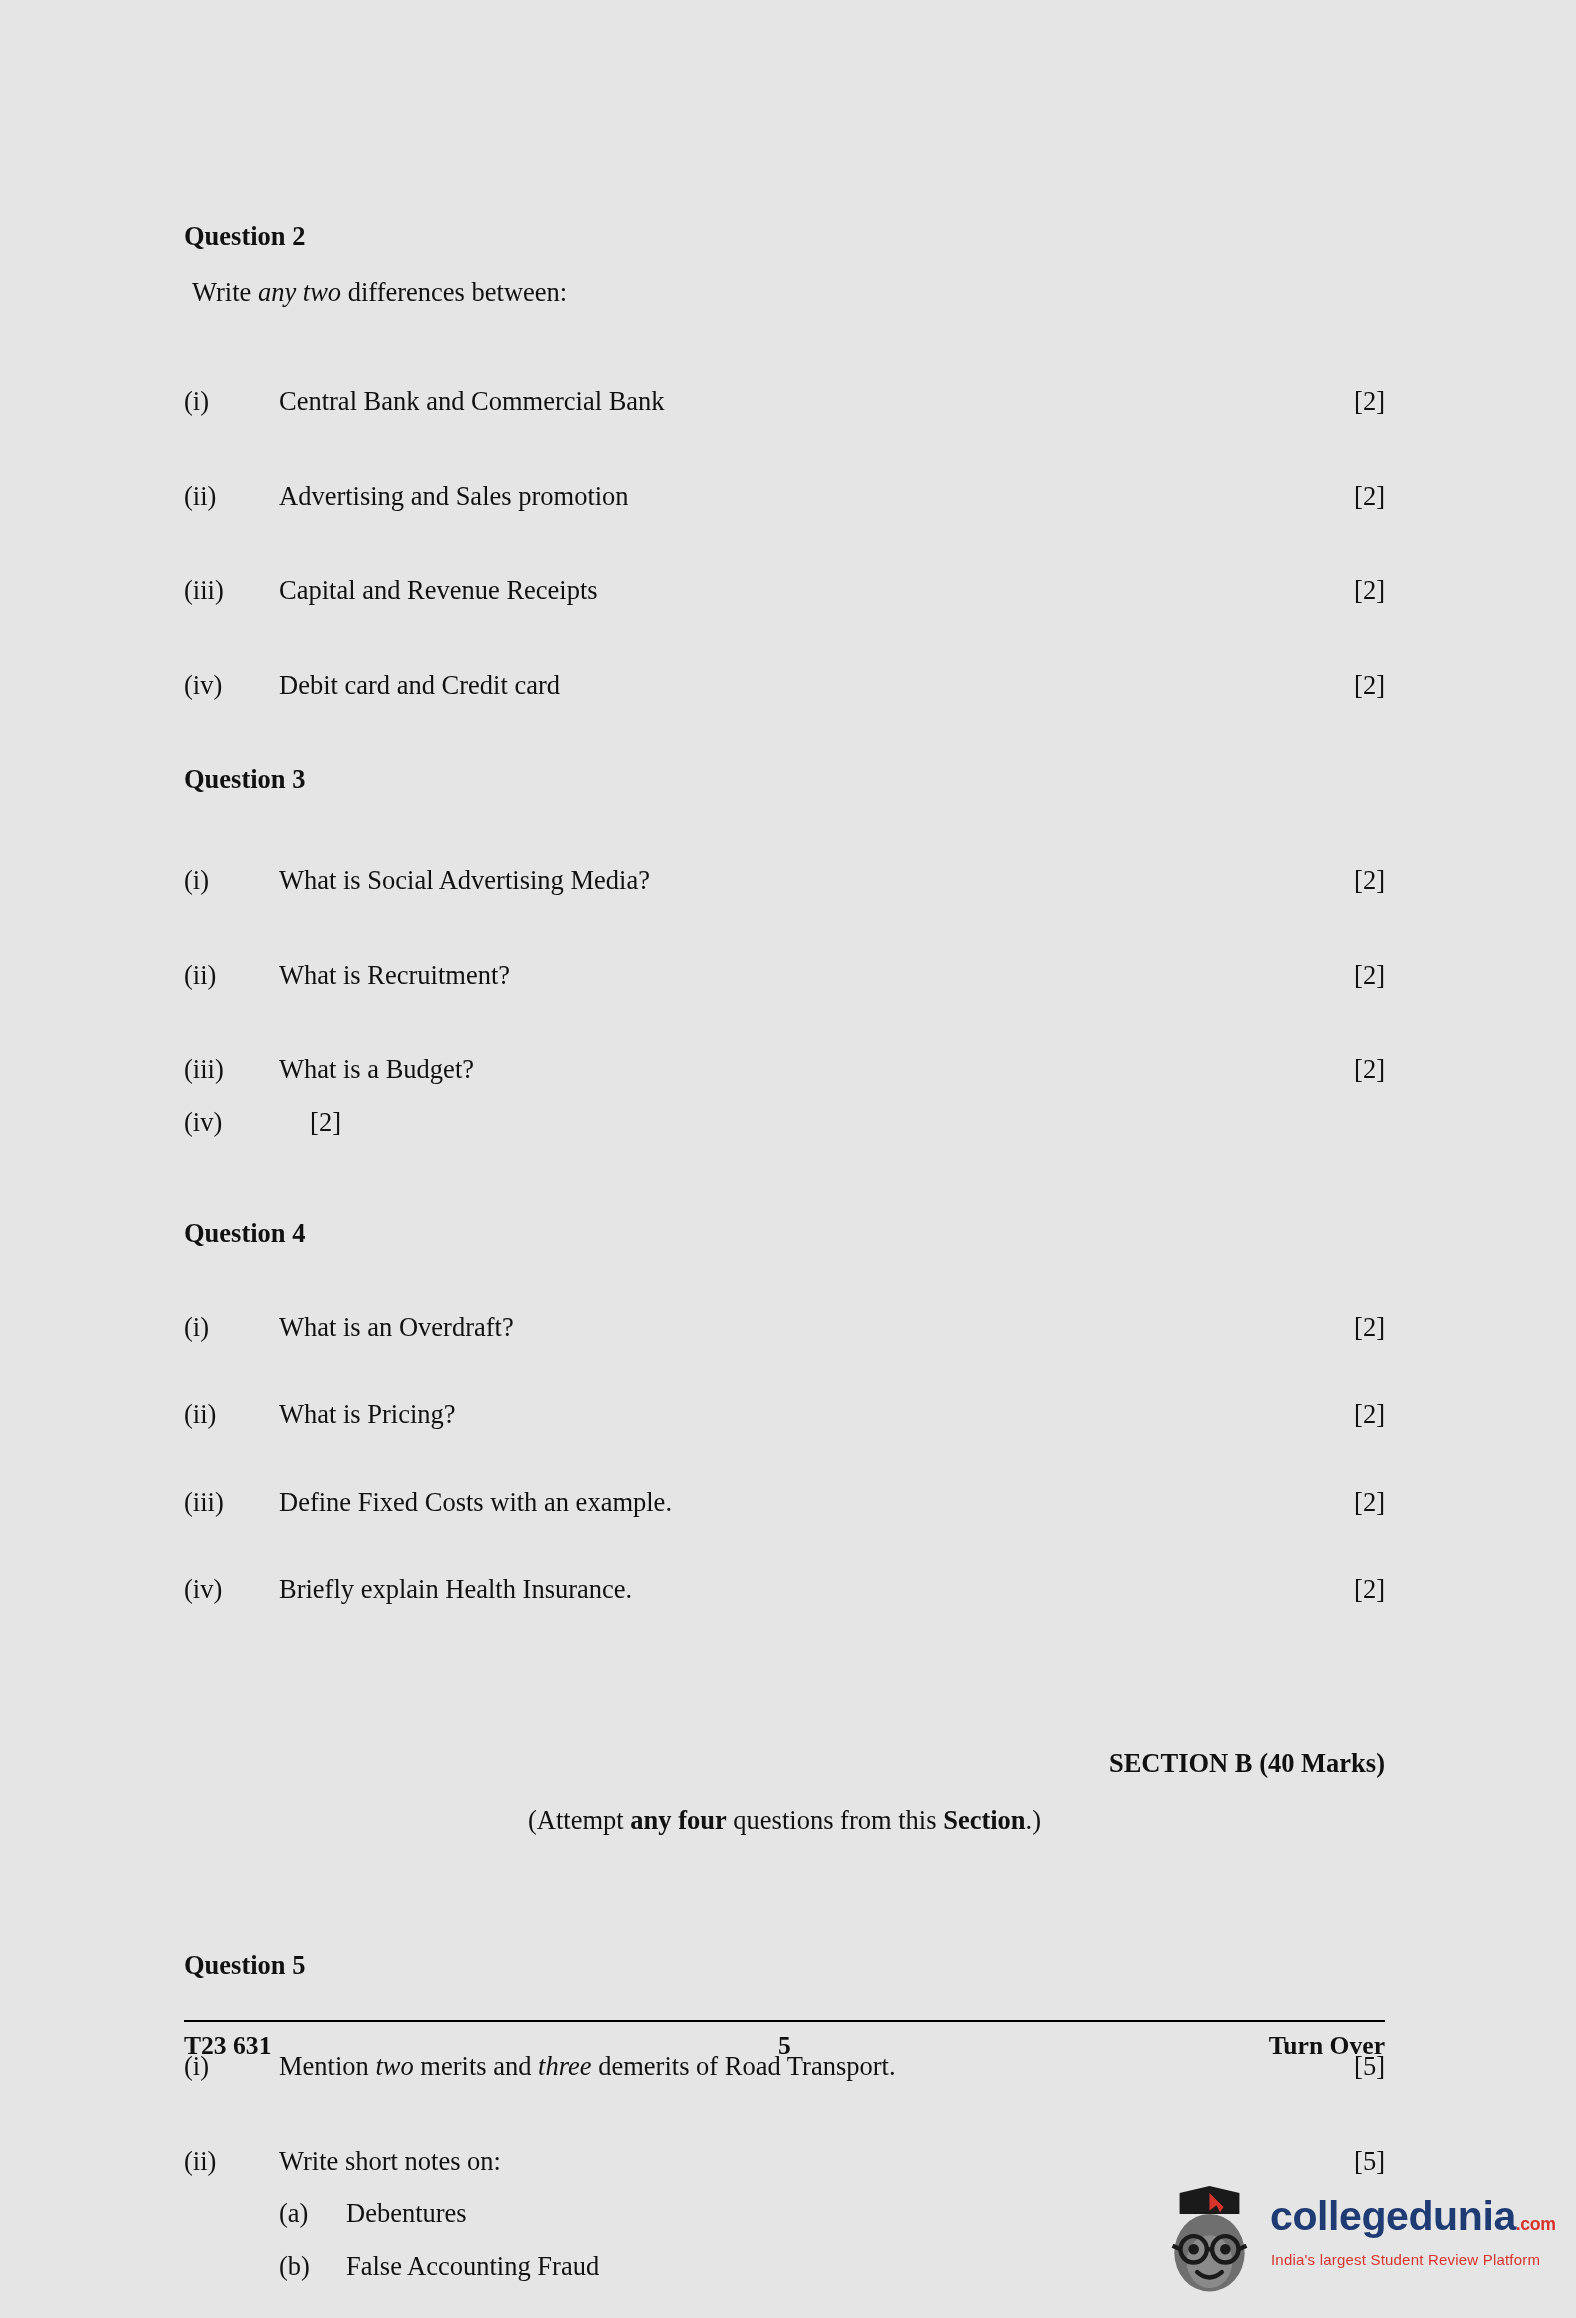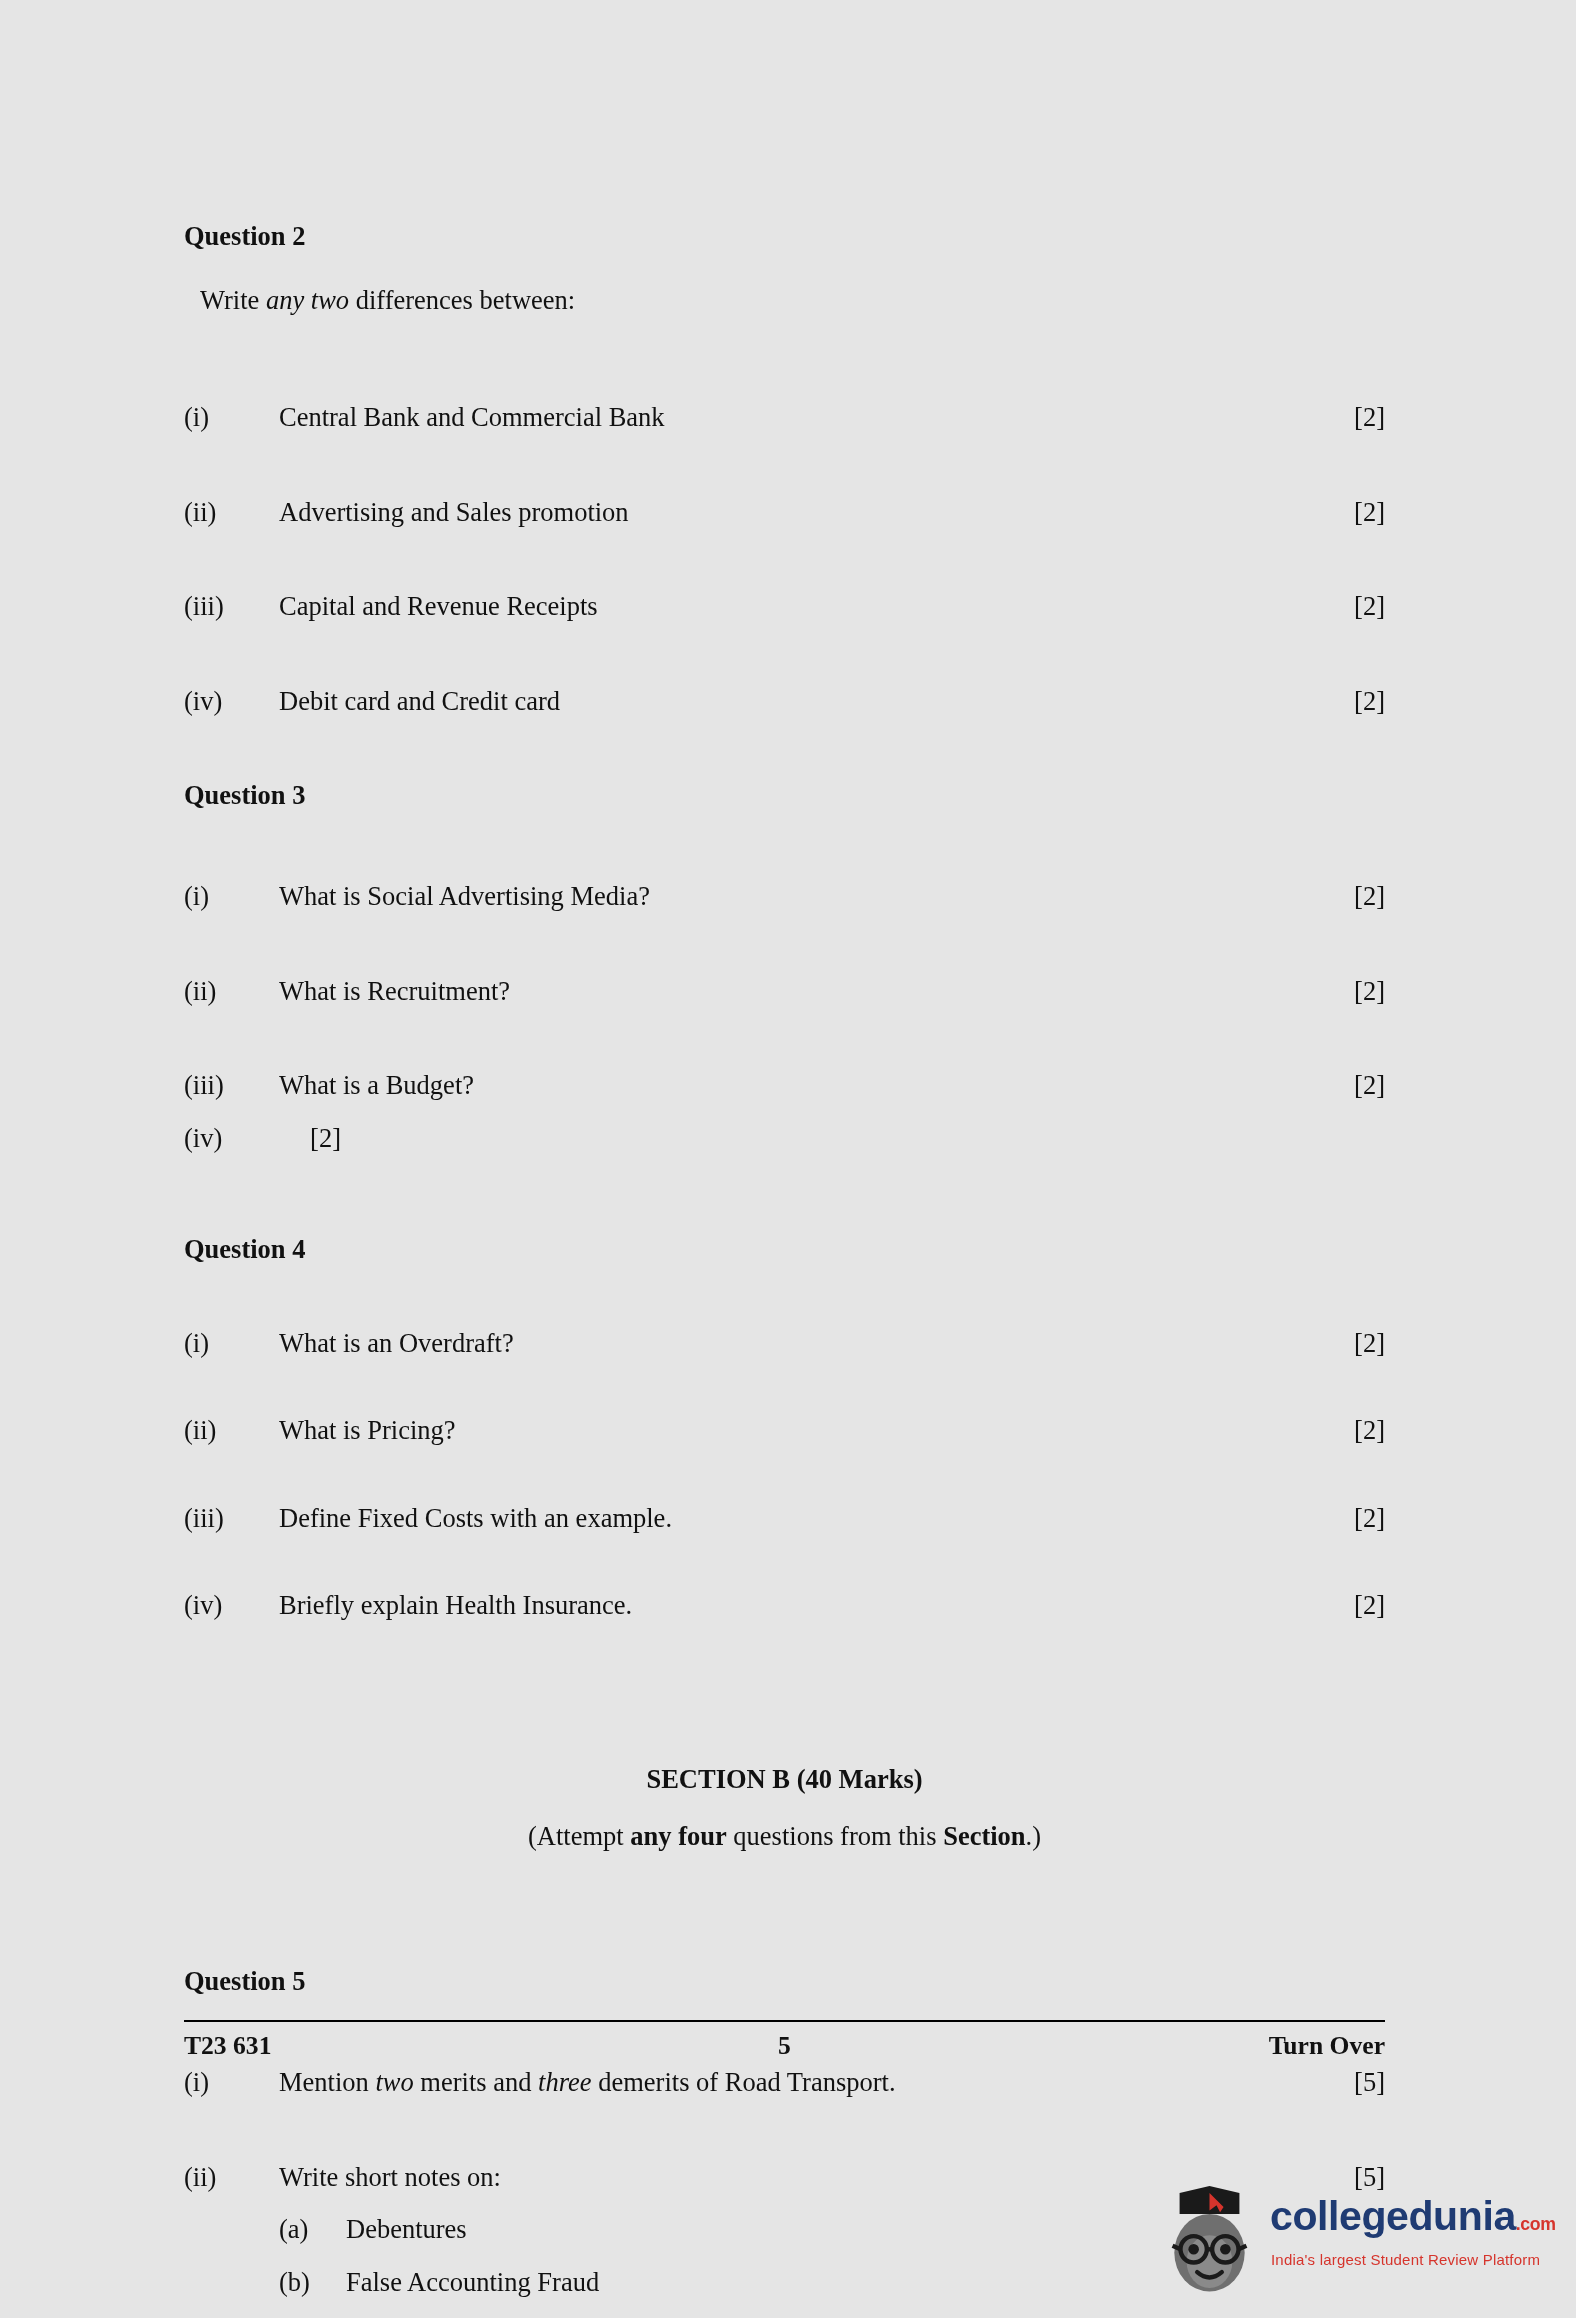--- a/index.html
+++ b/index.html
@@ -32,21 +32,21 @@
   
   .qhead {
     font-weight: bold;
     font-size: 26.5px;
     line-height: 1.2;
     margin: 0 0 0 0;
   }
   .intro {
     font-size: 26.5px;
     line-height: 1.2;
-    margin: 16px;
+    margin: 8px;
   }
   .it { font-style: italic; }
   .bd { font-weight: bold; }
 
   .row {
     display: flex;
     align-items: baseline;
     font-size: 26.5px;
     line-height: 1.25;
   }
@@ -71,21 +71,21 @@
   }
   .subrow .snum {
     width: 67px;
     flex: 0 0 67px;
   }
   .subrow .stxt {
     flex: 1 1 auto;
   }
 
   .sec-title {
-    text-align: center;
+    text-align: right;
     font-size: 26.5px;
     font-weight: bold;
     margin: 0;
   }
   .sec-sub {
     text-align: center;
     font-size: 26.5px;
     margin: 0;
   }
   .sp-14 { height: 12.4px; }

